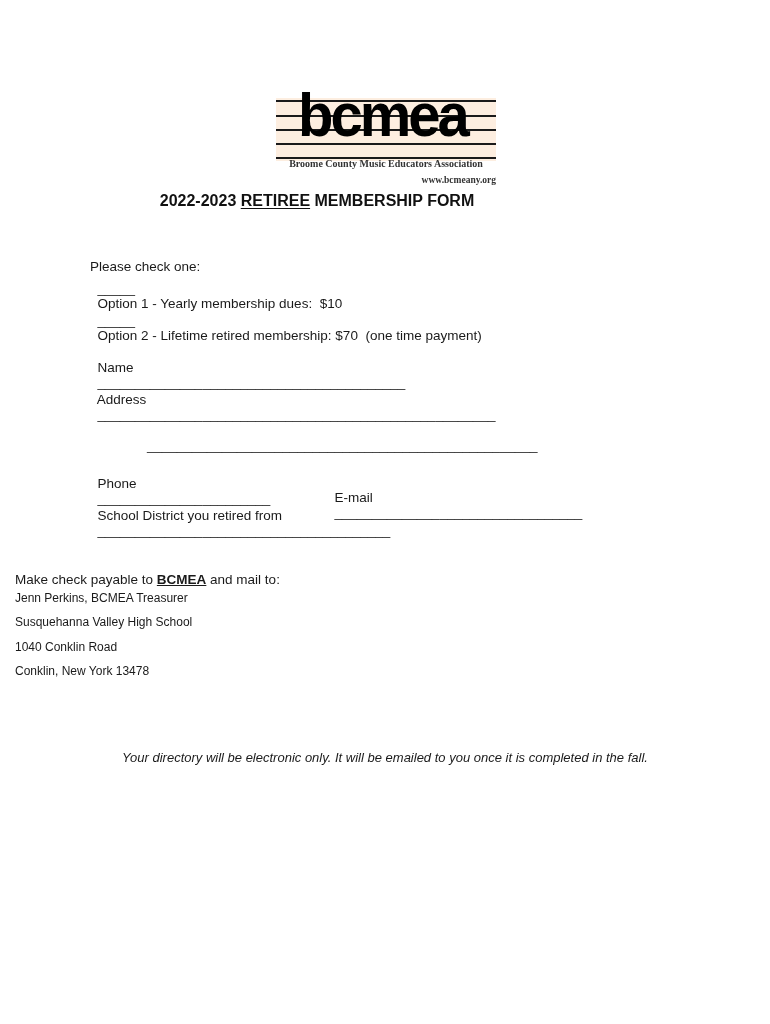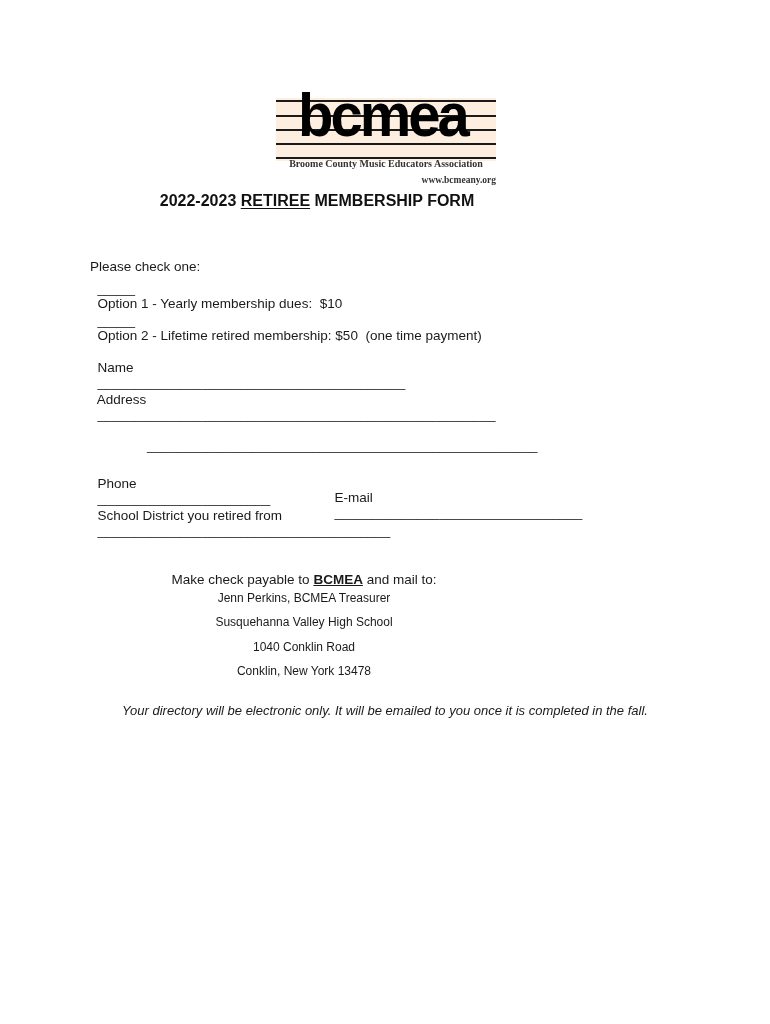--- a/index.html
+++ b/index.html
@@ -76,38 +76,37 @@
     }
     .title u { text-decoration: underline; text-underline-offset: 2px; }
 
     .body-text {
       font-size: 13.5px;
       color: #1a1a1a;
       white-space: pre;
     }
 
     .center-block {
-      left: 0;
+      left: 15px;
       width: 608px;
-      text-align: center;
     }
     .mail-small {
       font-size: 13.5px;
       color: #1a1a1a;
     }
     .mail-small b { text-decoration: underline; }
     .addr {
       font-size: 12px;
       color: #1a1a1a;
     }
     .note {
       left: 0;
       width: 770px;
       text-align: center;
-      top: 703px;
+      top: 750px;
       font-style: italic;
       font-size: 13px;
       color: #1a1a1a;
     }
   </style>
 </head>
 <body>
 
 <div class="abs logo">
   <div class="staff-line" style="top:2px"></div>
@@ -126,21 +125,21 @@
 
 <div class="abs body-text" style="left:90px; top:247px;margin-top:12px;">Please check one:</div>
 
 <div class="abs body-text" style="left:90px; top:266px;">
   <span>_____</span>
   <span>Option 1 - Yearly membership dues:  $10</span>
 </div>
 
 <div class="abs body-text" style="left:90px; top:298px;">
   <span>_____</span>
-  <span>Option 2 - Lifetime retired membership: $50  (one time payment)</span>
+  <span>Option 2 - Lifetime retired membership: $70  (one time payment)</span>
 </div>
 
 <div class="abs body-text" style="left:90px; top:345px;">
   <span>Name</span>
   <span>_________________________________________</span>
 </div>
 
 <div class="abs body-text" style="left:90px; top:377px;">
   <span>Address</span>
   <span>_____________________________________________________</span>

